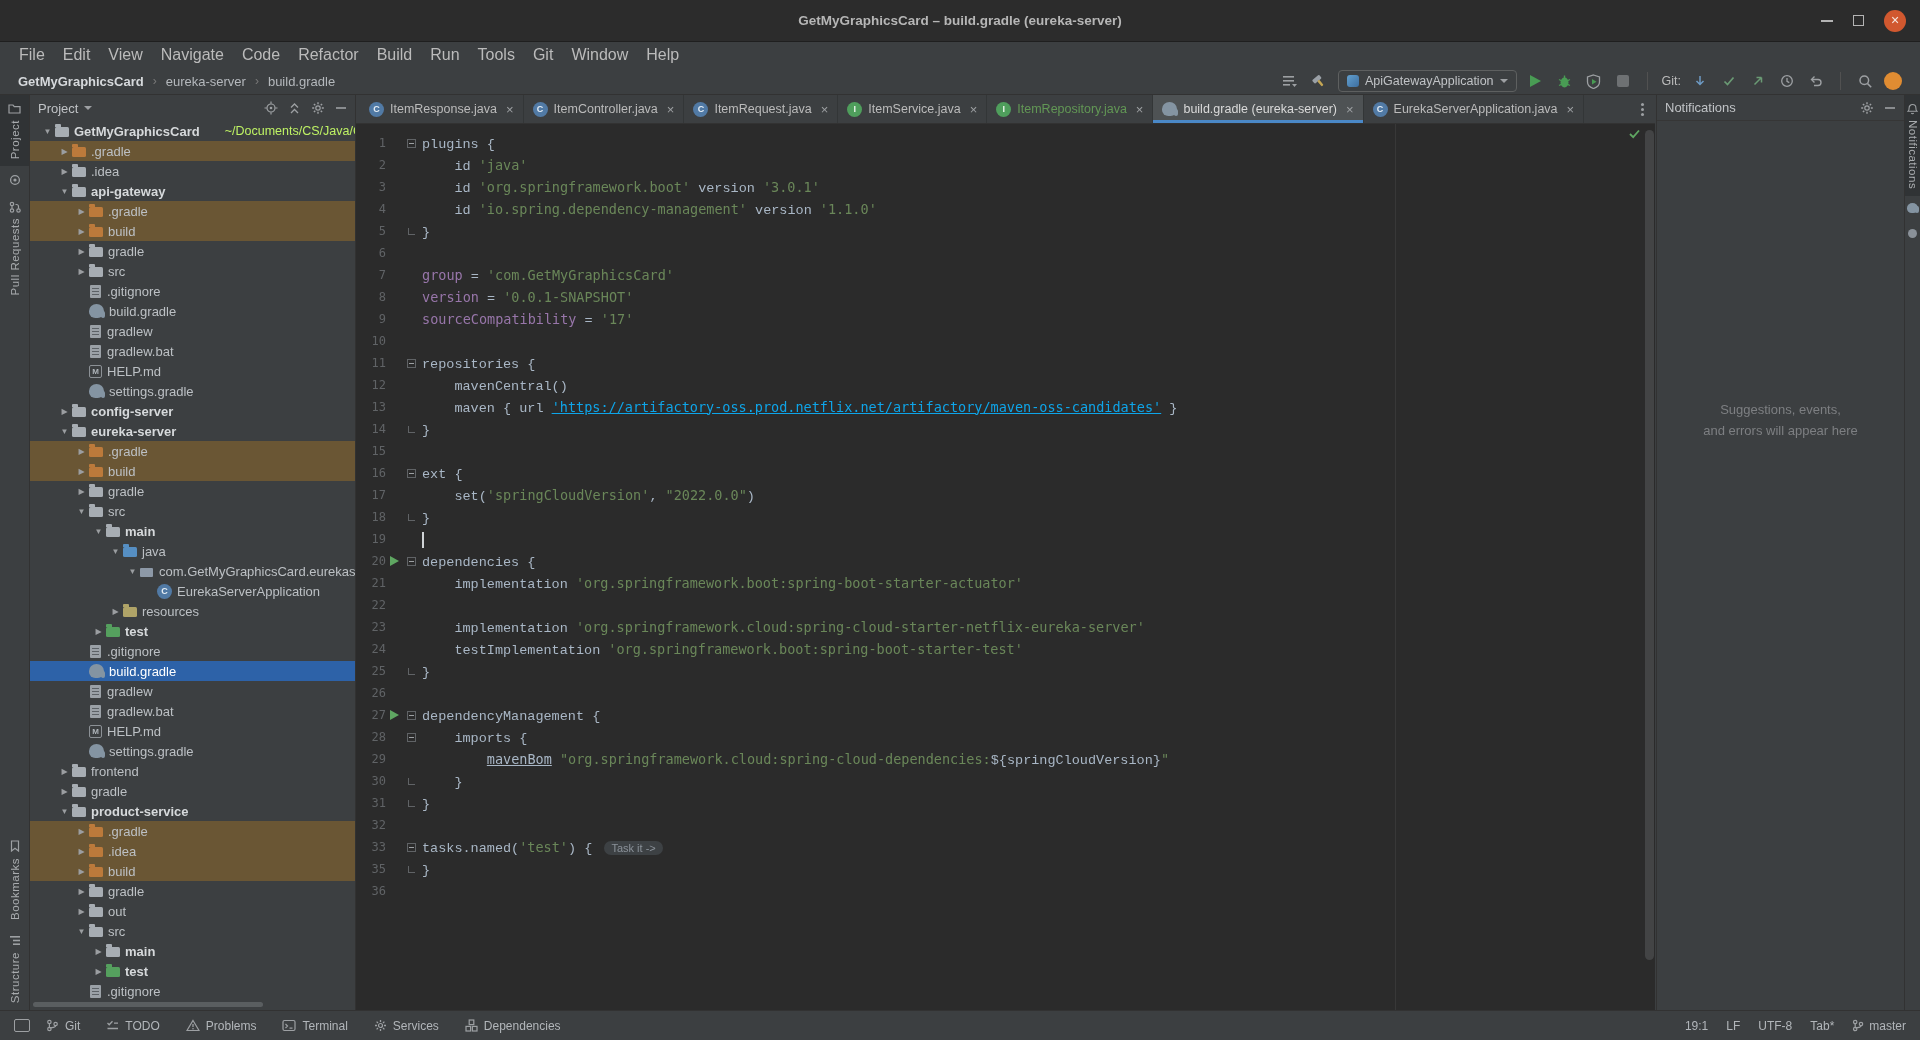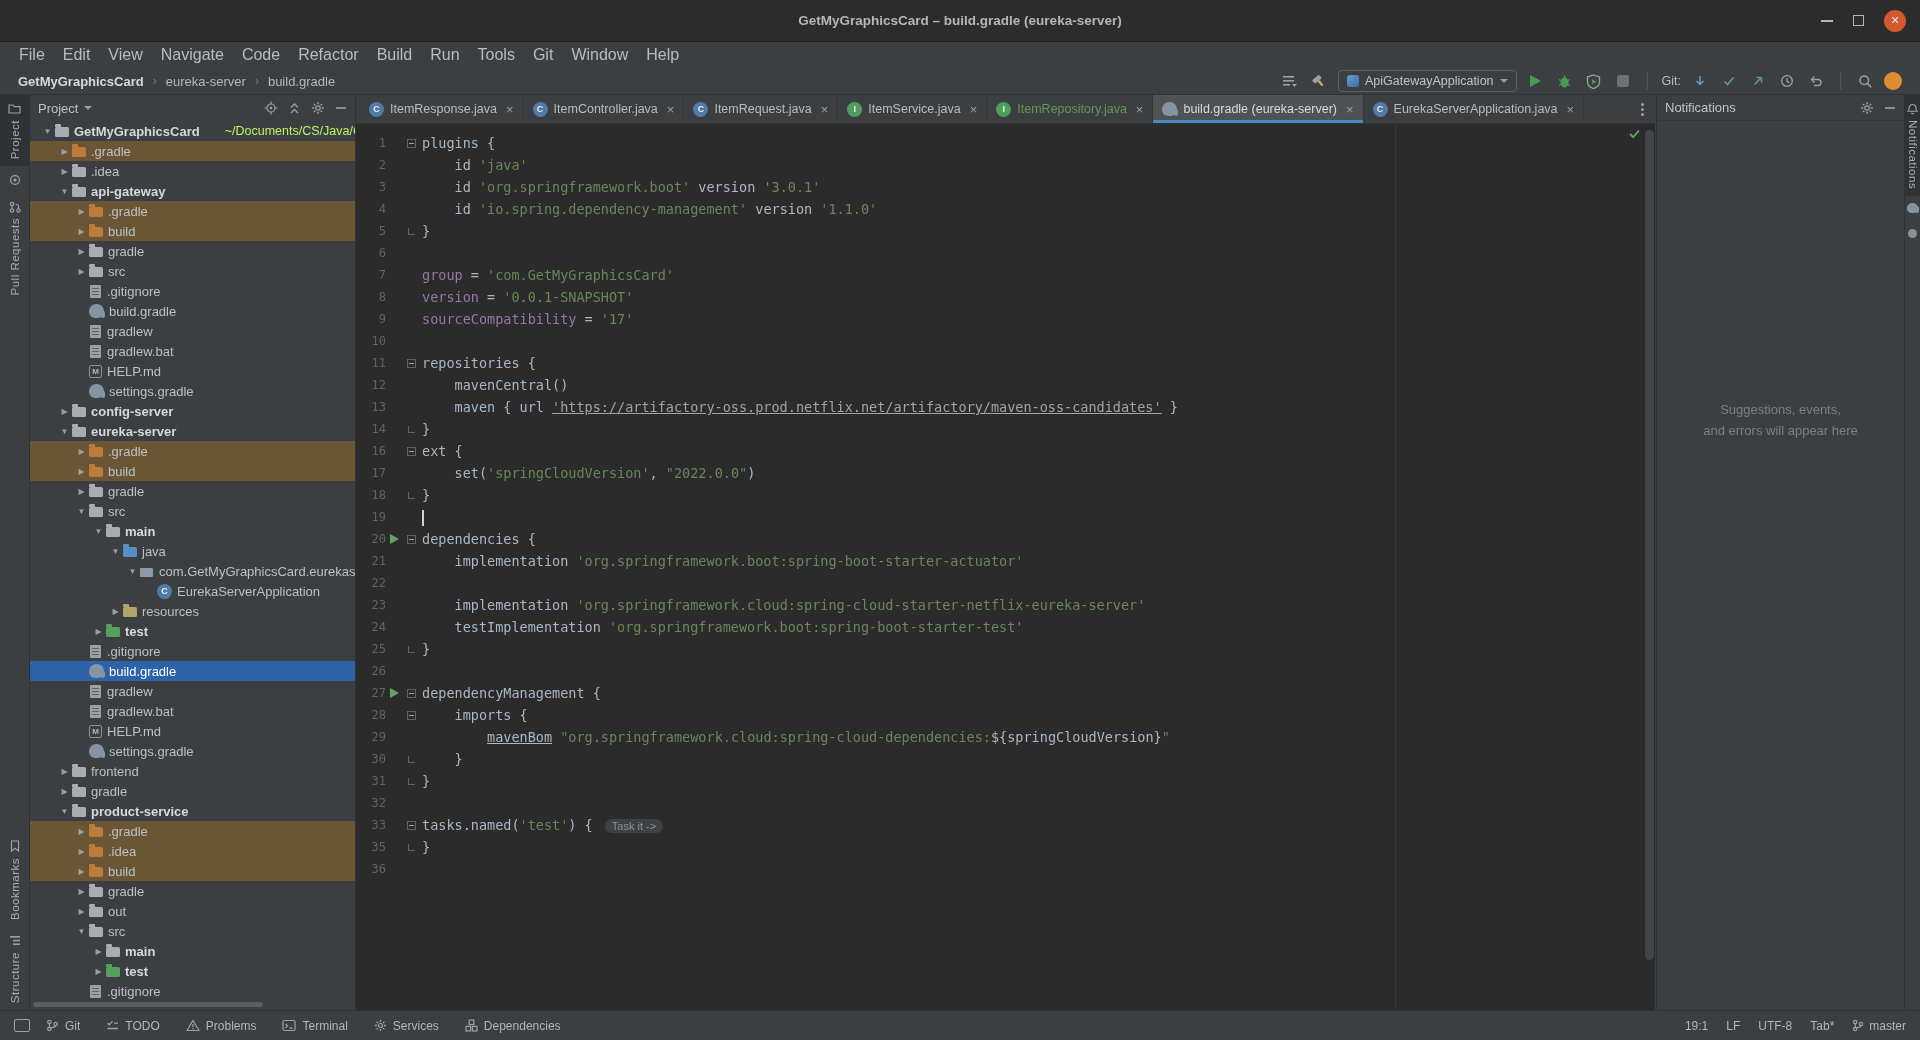--- a/index.html
+++ b/index.html
@@ -116,22 +116,22 @@
   .code-line { height:22px; display:flex; align-items:center; white-space:pre; position:relative; }
   .ln { width:30px; flex:none; text-align:right; color:#606366; font-size:12px; }
   .gslot { width:17px; flex:none; display:flex; justify-content:center; }
   .fslot { width:17px; flex:none; display:flex; justify-content:center; align-items:center; }
   .src { padding-left:2px; }
   .run-arrow { width:0; height:0; border-left:9px solid #5fa762; border-top:5.5px solid transparent;
                border-bottom:5.5px solid transparent; }
   .fold-start { width:9px; height:9px; border:1px solid #606366; position:relative; }
   .fold-start::after { content:''; position:absolute; left:1px; top:3px; width:5px; height:1px; background:#9da0a3; }
   .fold-end { width:7px; height:7px; border-left:1px solid #606366; border-bottom:1px solid #606366; }
-  .tk-d { color:#a9b7c6; } .tk-s { color:#6a8759; }
-  .tk-su { color:#a3a3a3; text-decoration:underline; }
+  .tk-d { color:#a9b7c6;font-family:Liberation Mono, monospace; } .tk-s { color:#6a8759; }
+  .tk-su { color:#0ea5e9; text-decoration:underline; }
   .tk-du { color:#a9b7c6; text-decoration:underline; }
   .tk-c { color:#808080; } .tk-p { color:#9876aa; }
   .tk-hint { background:#3d4144; color:#8a9199; border-radius:8px; padding:1px 7px; margin-left:4px;
              font-family:"Liberation Sans",sans-serif; font-size:11px; }
   .caret { display:inline-block; width:2px; height:16px; background:#d0d3d6; vertical-align:middle; }
   .editor-scroll { position:absolute; right:1px; top:6px; width:9px; height:830px; border-radius:5px;
                    background:rgba(166,170,175,.20); }
   .inspect-ok { position:absolute; right:14px; top:3px; }
 
   
@@ -655,20 +655,21 @@
           <div class="code-line"><span class="ln">5</span><span class="gslot"></span><span class="fslot"><span class="fold-end"></span></span><span class="src"><span class="tk-d">}</span></span></div>
           <div class="code-line"><span class="ln">6</span><span class="gslot"></span><span class="fslot"></span><span class="src"></span></div>
           <div class="code-line"><span class="ln">7</span><span class="gslot"></span><span class="fslot"></span><span class="src"><span class="tk-p">group</span><span class="tk-d"> = </span><span class="tk-s">'com.GetMyGraphicsCard'</span></span></div>
           <div class="code-line"><span class="ln">8</span><span class="gslot"></span><span class="fslot"></span><span class="src"><span class="tk-p">version</span><span class="tk-d"> = </span><span class="tk-s">'0.0.1-SNAPSHOT'</span></span></div>
           <div class="code-line"><span class="ln">9</span><span class="gslot"></span><span class="fslot"></span><span class="src"><span class="tk-p">sourceCompatibility</span><span class="tk-d"> = </span><span class="tk-s">'17'</span></span></div>
           <div class="code-line"><span class="ln">10</span><span class="gslot"></span><span class="fslot"></span><span class="src"></span></div>
           <div class="code-line"><span class="ln">11</span><span class="gslot"></span><span class="fslot"><span class="fold-start"></span></span><span class="src"><span class="tk-d">repositories {</span></span></div>
           <div class="code-line"><span class="ln">12</span><span class="gslot"></span><span class="fslot"></span><span class="src"><span class="tk-d">    mavenCentral()</span></span></div>
           <div class="code-line"><span class="ln">13</span><span class="gslot"></span><span class="fslot"></span><span class="src"><span class="tk-d">    maven { url </span><span class="tk-su">'https://artifactory-oss.prod.netflix.net/artifactory/maven-oss-candidates'</span><span class="tk-d"> }</span></span></div>
           <div class="code-line"><span class="ln">14</span><span class="gslot"></span><span class="fslot"><span class="fold-end"></span></span><span class="src"><span class="tk-d">}</span></span></div>
+          <div class="code-line"><span class="ln">15</span><span class="gslot"></span><span class="fslot"></span><span class="src"></span></div>
           <div class="code-line"><span class="ln">16</span><span class="gslot"></span><span class="fslot"><span class="fold-start"></span></span><span class="src"><span class="tk-d">ext {</span></span></div>
           <div class="code-line"><span class="ln">17</span><span class="gslot"></span><span class="fslot"></span><span class="src"><span class="tk-d">    set(</span><span class="tk-s">'springCloudVersion'</span><span class="tk-d">, </span><span class="tk-s">"2022.0.0"</span><span class="tk-d">)</span></span></div>
           <div class="code-line"><span class="ln">18</span><span class="gslot"></span><span class="fslot"><span class="fold-end"></span></span><span class="src"><span class="tk-d">}</span></span></div>
           <div class="code-line"><span class="ln">19</span><span class="gslot"></span><span class="fslot"></span><span class="src"><span class="caret"></span></span></div>
           <div class="code-line"><span class="ln">20</span><span class="gslot"><span class="run-arrow"></span></span><span class="fslot"><span class="fold-start"></span></span><span class="src"><span class="tk-d">dependencies {</span></span></div>
           <div class="code-line"><span class="ln">21</span><span class="gslot"></span><span class="fslot"></span><span class="src"><span class="tk-d">    implementation </span><span class="tk-s">'org.springframework.boot:spring-boot-starter-actuator'</span></span></div>
           <div class="code-line"><span class="ln">22</span><span class="gslot"></span><span class="fslot"></span></div>
           <div class="code-line"><span class="ln">23</span><span class="gslot"></span><span class="fslot"></span><span class="src"><span class="tk-d">    implementation </span><span class="tk-s">'org.springframework.cloud:spring-cloud-starter-netflix-eureka-server'</span></span></div>
           <div class="code-line"><span class="ln">24</span><span class="gslot"></span><span class="fslot"></span><span class="src"><span class="tk-d">    testImplementation </span><span class="tk-s">'org.springframework.boot:spring-boot-starter-test'</span></span></div>
           <div class="code-line"><span class="ln">25</span><span class="gslot"></span><span class="fslot"><span class="fold-end"></span></span><span class="src"><span class="tk-d">}</span></span></div>

